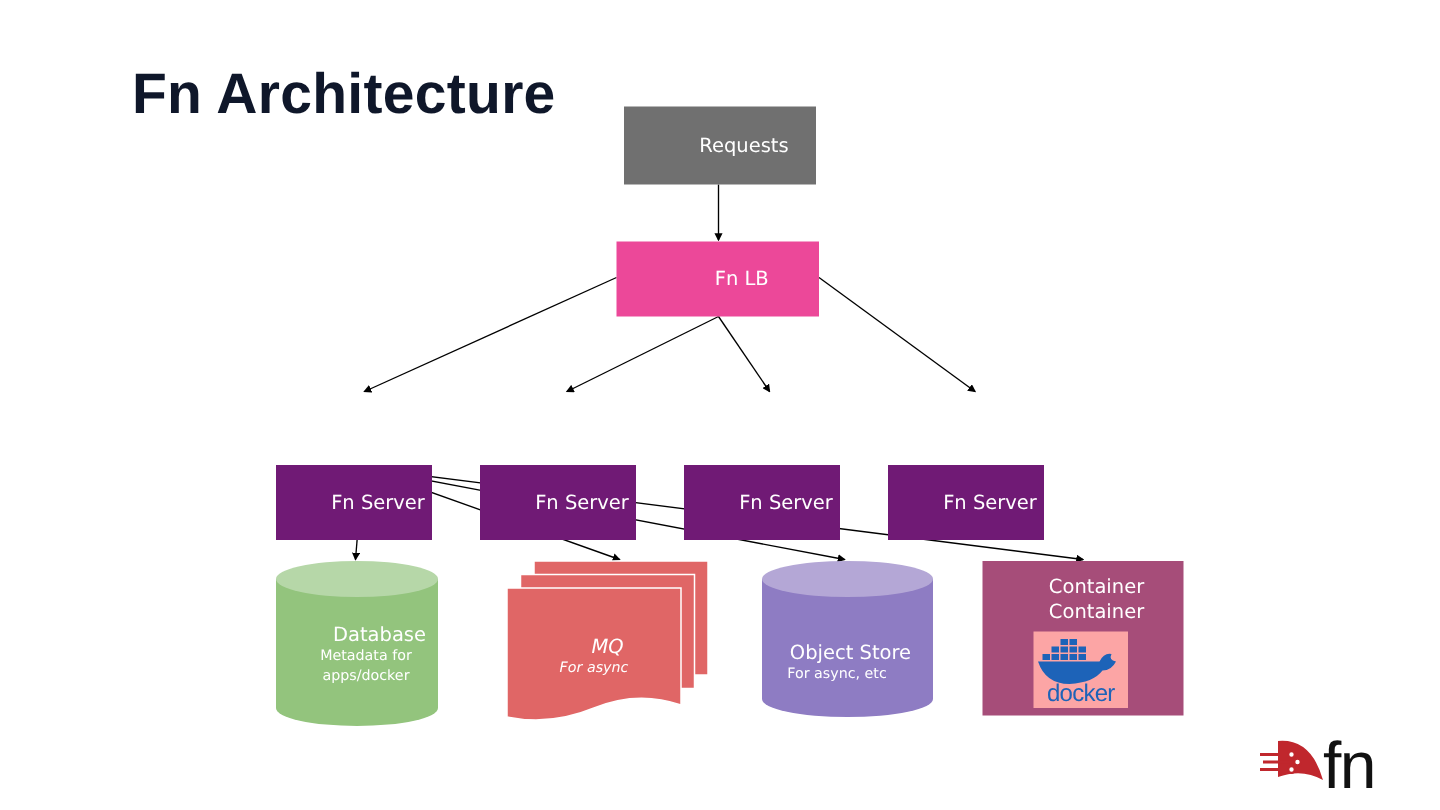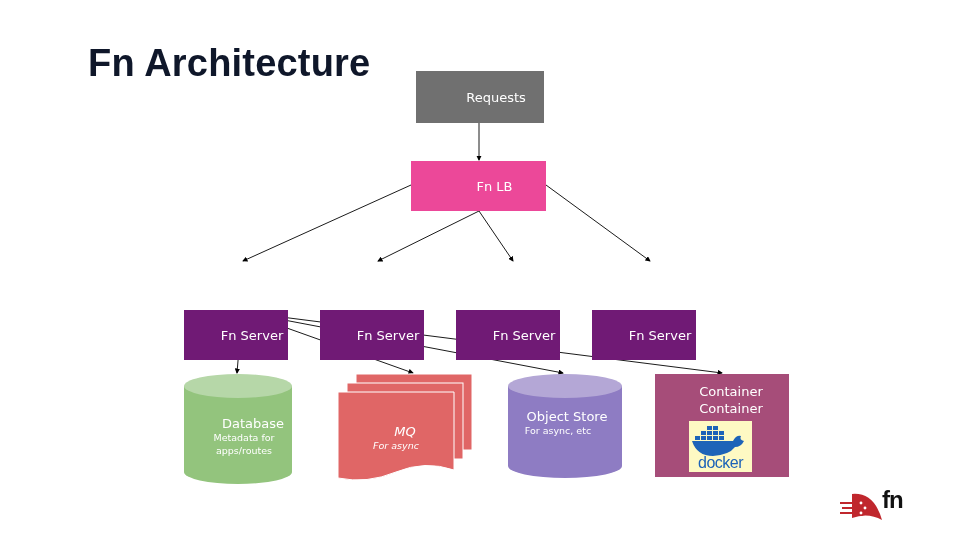--- a/index.html
+++ b/index.html
@@ -10,21 +10,21 @@
   #fnlb { left:411px; top:161px; width:135px; height:50px; background:#ec4899; }
   .server { top:262px; width:104px; height:50px; background:#701a75;margin-top:48px; }
   #s1 { left:184px; } #s2 { left:320px; } #s3 { left:456px; } #s4 { left:592px; }
   svg#wires { position:absolute; left:0; top:0; }
   .lbl { position:absolute; color:#fff; text-align:center; }
   .lbl .big { font-size:13px; display:block;margin-left:18px; }
   .lbl .small { font-size:9.5px; display:block; line-height:13px; }
   #registry { position:absolute; left:655px; top:374px; width:134px; height:103px; background:#a64d79; }
   #registry .lbl { left:0; width:134px; top:9px; }
   #registry .lbl .big { line-height:17px; font-size:13px; }
-  #docker { position:absolute; left:34px; top:47px; width:63px; height:51px; background:#fef9c3; }
+  #docker { position:absolute; left:34px; top:47px; width:63px; height:51px; background:#fca5a5; }
   #logo { position:absolute; left:838px; top:490px; width:92px; height:36px; }
 </style>
 </head>
 <body>
 
 <div class="title">Fn Architecture</div>
 
 <svg id="wires" width="960" height="540">
   <defs>
     <marker id="ah" markerWidth="6" markerHeight="6" refX="5" refY="3" orient="auto">
@@ -61,29 +61,29 @@
 <div class="box" id="requests">Requests</div>
 <div class="box" id="fnlb">Fn LB</div>
 <div class="box server" id="s1">Fn Server</div>
 <div class="box server" id="s2">Fn Server</div>
 <div class="box server" id="s3">Fn Server</div>
 <div class="box server" id="s4">Fn Server</div>
 
 <div class="lbl" style="left:184px; width:120px; top:416px;">
   <span class="big">Database</span>
   <span class="small">Metadata for</span>
-  <span class="small">apps/routes</span>
+  <span class="small">apps/docker</span>
 </div>
 
 <div class="lbl" style="left:338px; width:116px; top:424px;font-style:italic;">
   <span class="big">MQ</span>
   <span class="small">For async</span>
 </div>
 
-<div class="lbl" style="left:508px; width:100px; top:409px;">
+<div class="lbl" style="left:508px; width:100px; top:428px;">
   <span class="big">Object Store</span>
   <span class="small">For async, etc</span>
 </div>
 
 <div id="registry">
   <div class="lbl">
     <span class="big">Container</span>
     <span class="big">Container</span>
   </div>
   <div id="docker">
@@ -114,14 +114,14 @@
       <line x1="2" y1="13" x2="22" y2="13"></line>
       <line x1="4" y1="18" x2="26" y2="18"></line>
       <line x1="2" y1="23" x2="22" y2="23"></line>
     </g>
     <g fill="#fff" stroke="#c0272d" stroke-width="1.5">
       <circle cx="23" cy="13" r="2.2"></circle>
         <circle cx="27" cy="18" r="2.2"></circle>
         <circle cx="23" cy="23" r="2.2"></circle>
     </g>
   </svg>
-  <div style="position:absolute; left:44px; top:-4px; font-family:'Liberation Sans', sans-serif; font-weight:bold; font-size:24px; color:#111; letter-spacing:-1px;">fn</div>
+  <div style="position:absolute; left:44px; top:-4px; font-family:'Liberation Sans', sans-serif; font-weight:normal; font-size:44px; color:#111; letter-spacing:-1px;">fn</div>
 </div>
 
 </body></html>

